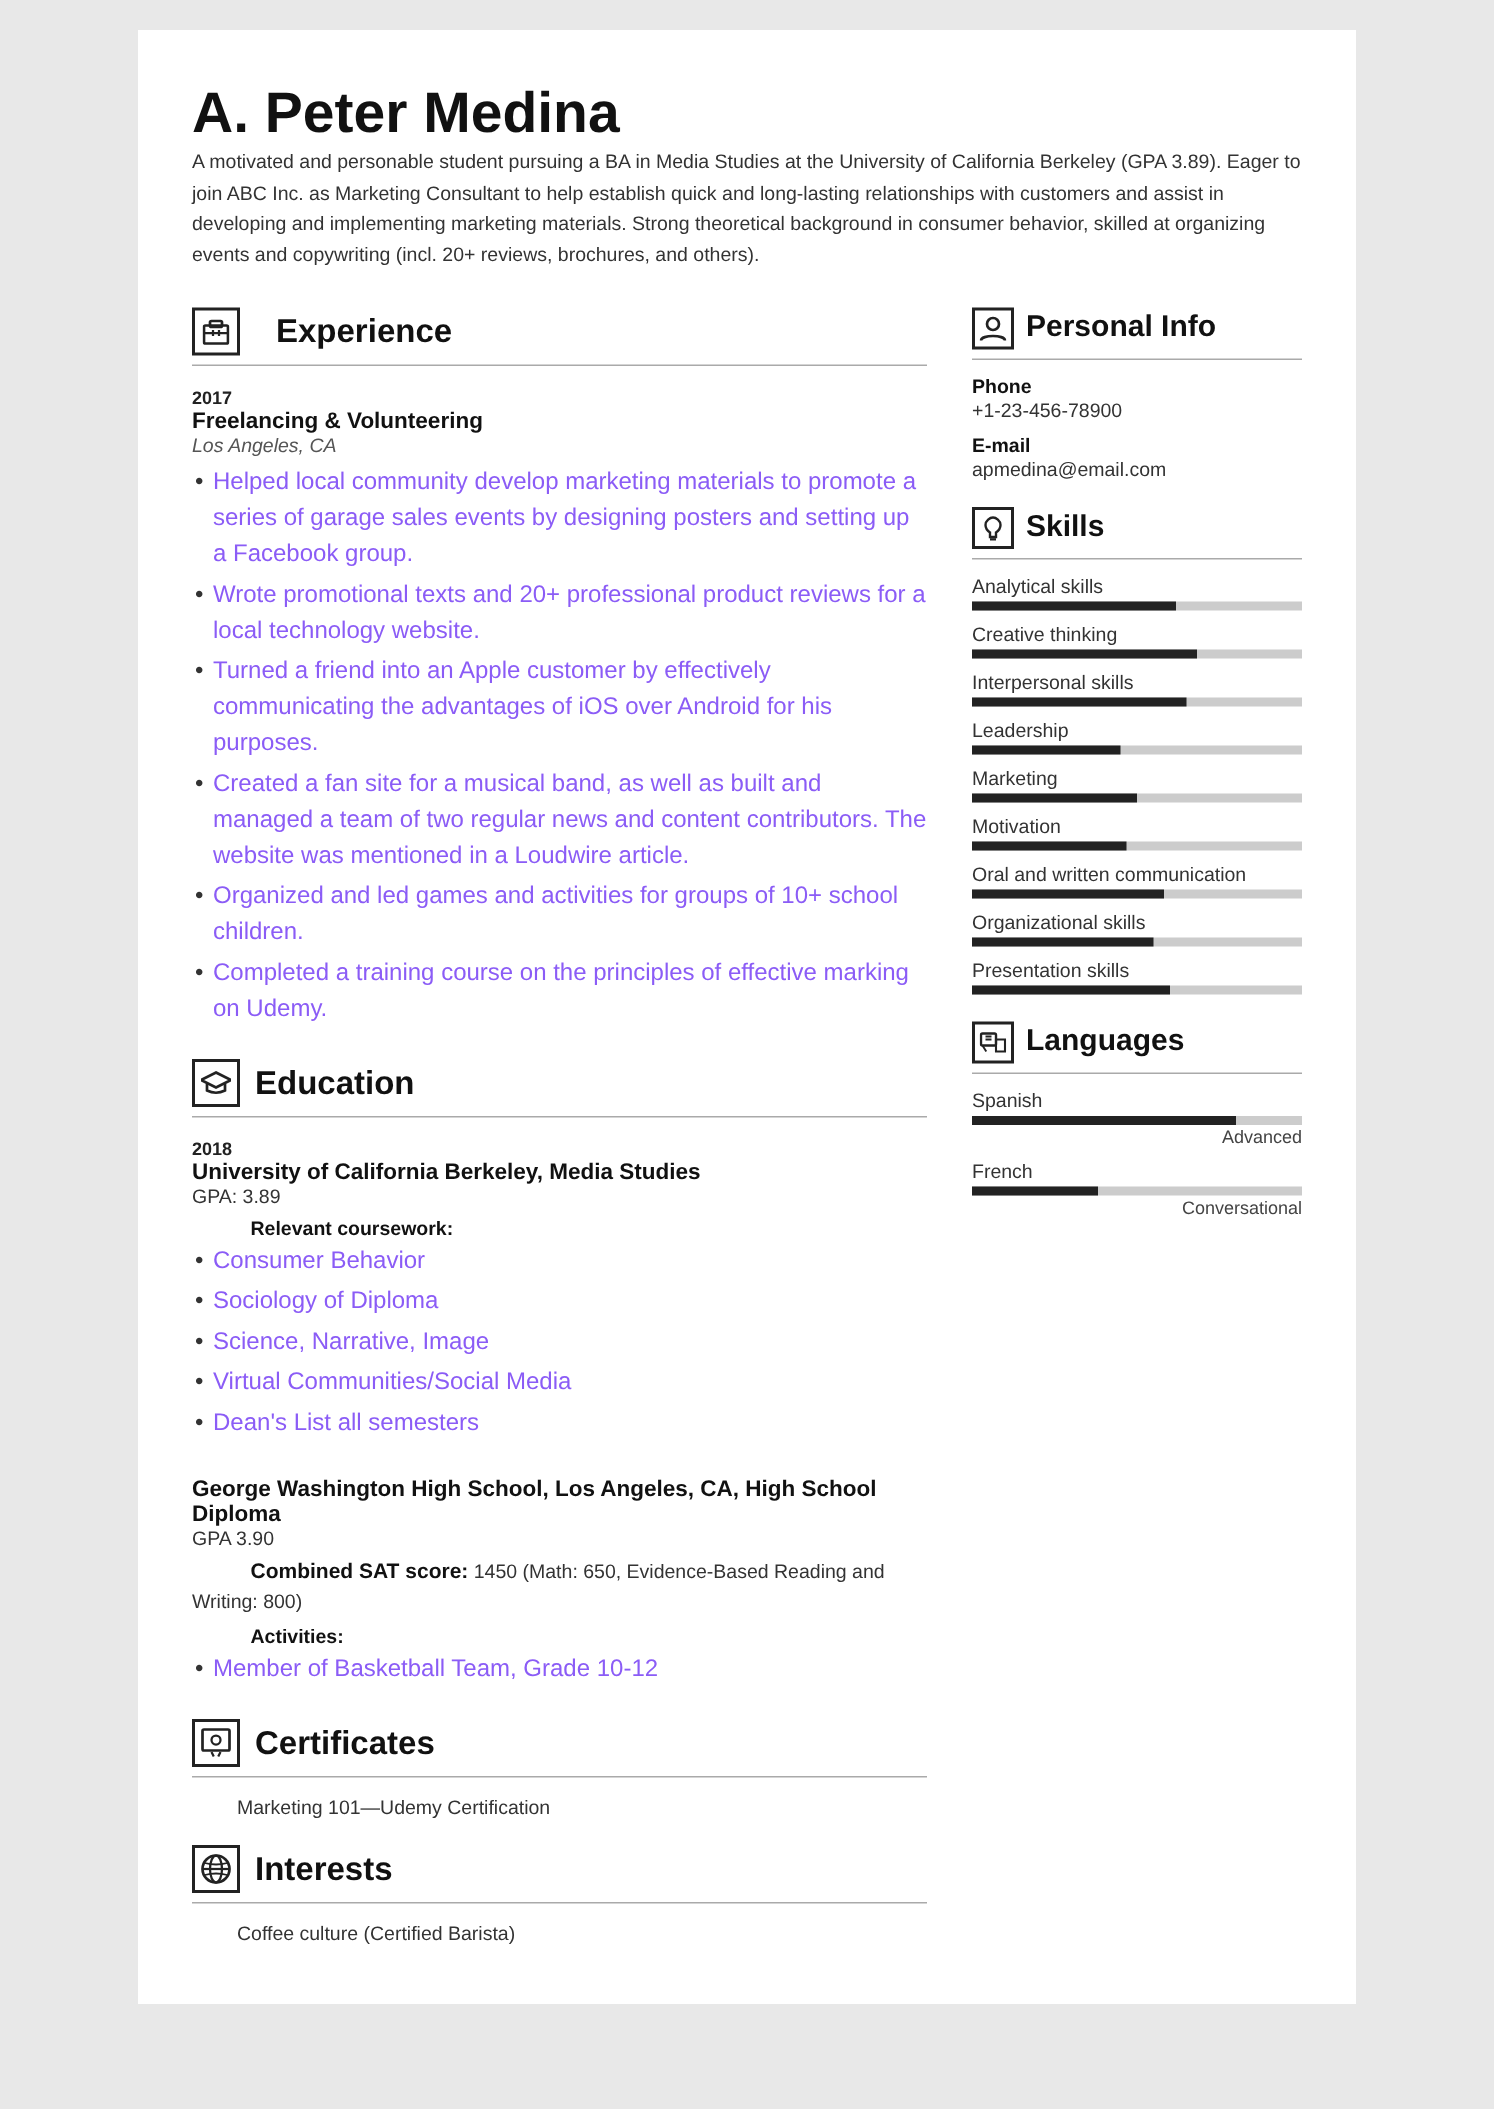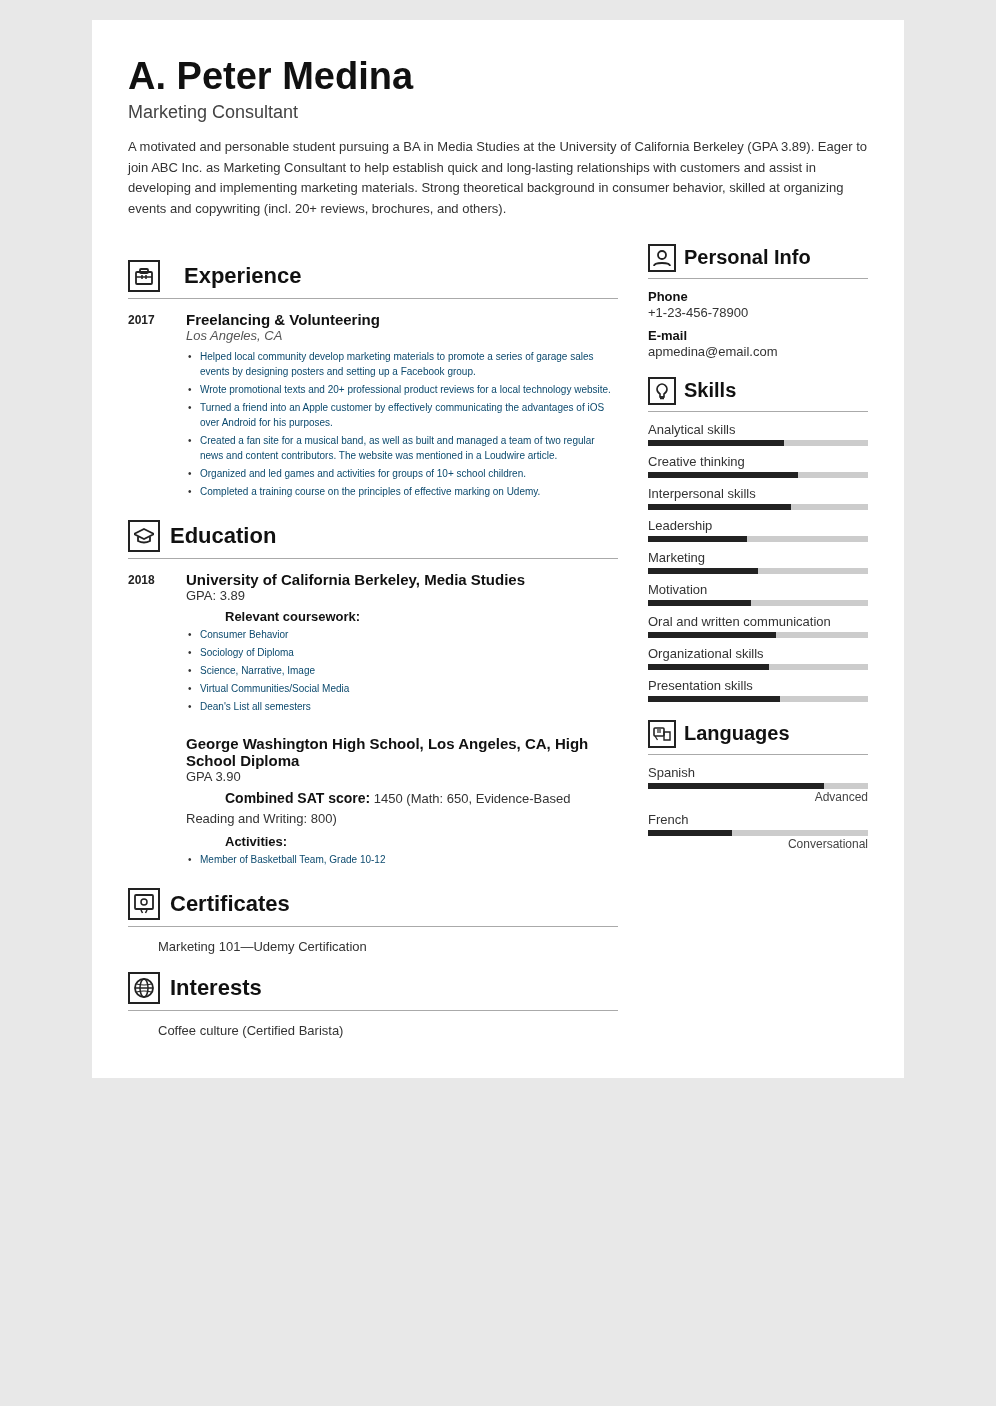--- a/index.html
+++ b/index.html
@@ -48,21 +48,21 @@
       flex-shrink: 0;
     }
     .section-header {
       display: flex;
       align-items: center;
       gap: 10px;
       margin-bottom: 6px;
       margin-top: 18px;
     }
     .section-header:first-child {
-      margin-top: 16px;
+      margin-top: 0;
       gap: 24px;
     }
     .section-icon {
       width: 32px;
       height: 32px;
       display: flex;
       align-items: center;
       justify-content: center;
       border: 2px solid #222;
       flex-shrink: 0;
@@ -72,22 +72,22 @@
       font-weight: bold;
       color: #111;
     }
     .section-divider {
       border: none;
       border-top: 1.5px solid #aaa;
       margin-bottom: 12px;
     }
     .entry {
       display: flex;
-      gap: 20px;
       margin-bottom: 18px;
+      flex-direction: column;
     }
     .entry-year {
       font-size: 12px;
       font-weight: bold;
       color: #222;
       min-width: 38px;
       padding-top: 2px;
     }
     .entry-content {
       flex: 1;
@@ -101,22 +101,22 @@
       font-size: 13px;
       color: #555;
       font-style: italic;
       margin-bottom: 6px;
     }
     .entry-list {
       list-style: none;
       padding: 0;
     }
     .entry-list li {
-      font-size: 10px;
-      color: #0c4a6e;
+      font-size: 16px;
+      color: #8b5cf6;
       line-height: 1.5;
       padding-left: 14px;
       position: relative;
       margin-bottom: 3px;
     }
     .entry-list li::before {
       content: '•';
       position: absolute;
       left: 2px;
       color: #333;
@@ -233,21 +233,20 @@
       color: #333;
       padding-left: 30px;
     }
   </style>
 </head>
 <body>
 
 <div class="resume">
 
   <div class="header-name">A. Peter Medina</div>
-  <div class="header-title">Marketing Consultant</div>
   <div class="header-summary">A motivated and personable student pursuing a BA in Media Studies at the University of California Berkeley (GPA 3.89). Eager to join ABC Inc. as Marketing Consultant to help establish quick and long-lasting relationships with customers and assist in developing and implementing marketing materials. Strong theoretical background in consumer behavior, skilled at organizing events and copywriting (incl. 20+ reviews, brochures, and others).</div>
 
   <div class="main-content">
 
     <div class="left-col">
 
       <div class="section-header">
         <div class="section-icon">
           <svg width="18" height="18" viewBox="0 0 18 18" fill="none">
             <rect x="1" y="5" width="16" height="12" rx="1" stroke="#222" stroke-width="1.8" fill="none"></rect>

